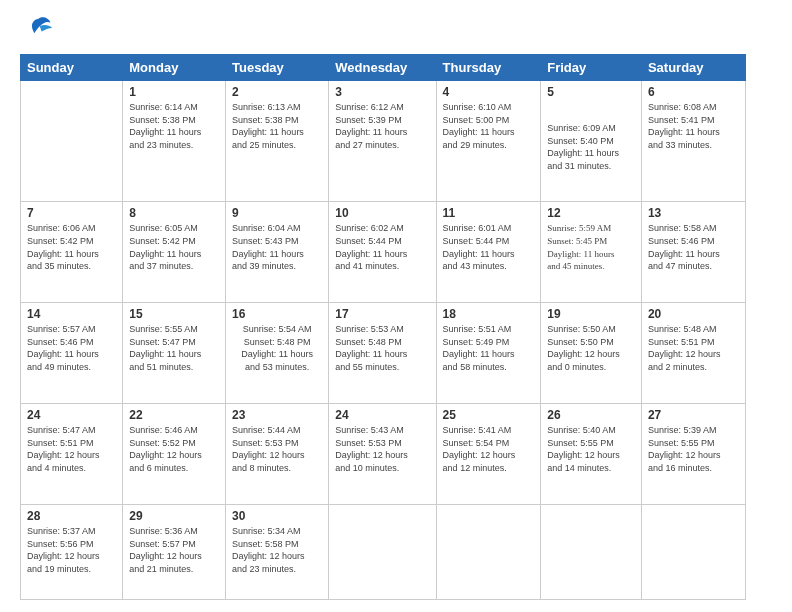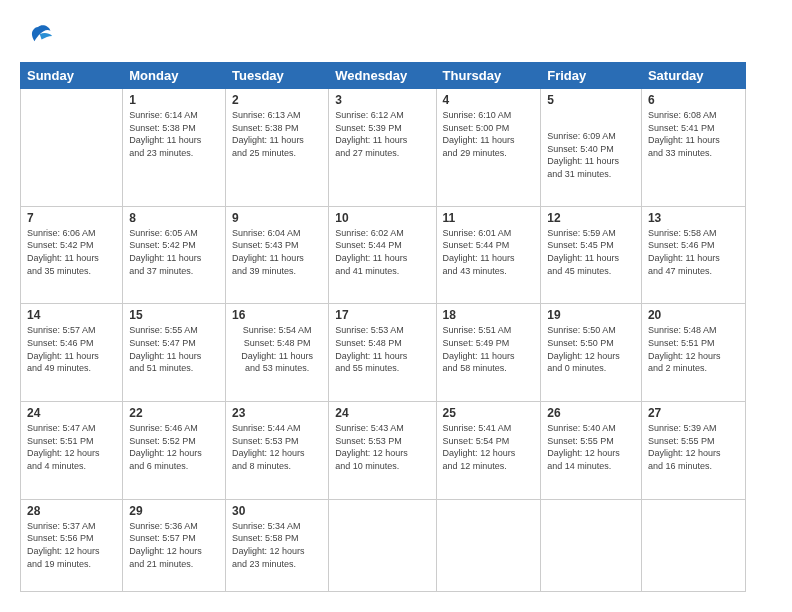--- a/index.html
+++ b/index.html
@@ -6,21 +6,21 @@
     body {
       font-family: Arial, sans-serif;
       background: #fff;
       width: 792px;
       height: 612px;
       overflow: hidden;
     }
     .page {
       width: 766px;
       height: 612px;
-      padding: 20px 20px;
+      padding: 12px 20px;
       display: flex;
       flex-direction: column;
     }
     .header {
       display: flex;
       justify-content: space-between;
       align-items: flex-start;
       margin-bottom: 10px;
     }
     .logo {
@@ -191,21 +191,21 @@
           </td>
           <td>
             <span class="day-number">11</span>
             <div class="day-info" style="white-space: pre-line;">Sunrise: 6:01 AM
 Sunset: 5:44 PM
 Daylight: 11 hours
 and 43 minutes.</div>
           </td>
           <td>
             <span class="day-number">12</span>
-            <div class="day-info" style="white-space: pre-line;">Sunrise: 5:59 AM
+            <div class="day-info" style="white-space: pre-line; font-family: Liberation Serif, serif;">Sunrise: 5:59 AM
 Sunset: 5:45 PM
 Daylight: 11 hours
 and 45 minutes.</div>
           </td>
           <td>
             <span class="day-number">13</span>
             <div class="day-info" style="white-space: pre-line;">Sunrise: 5:58 AM
 Sunset: 5:46 PM
 Daylight: 11 hours
 and 47 minutes.</div>

